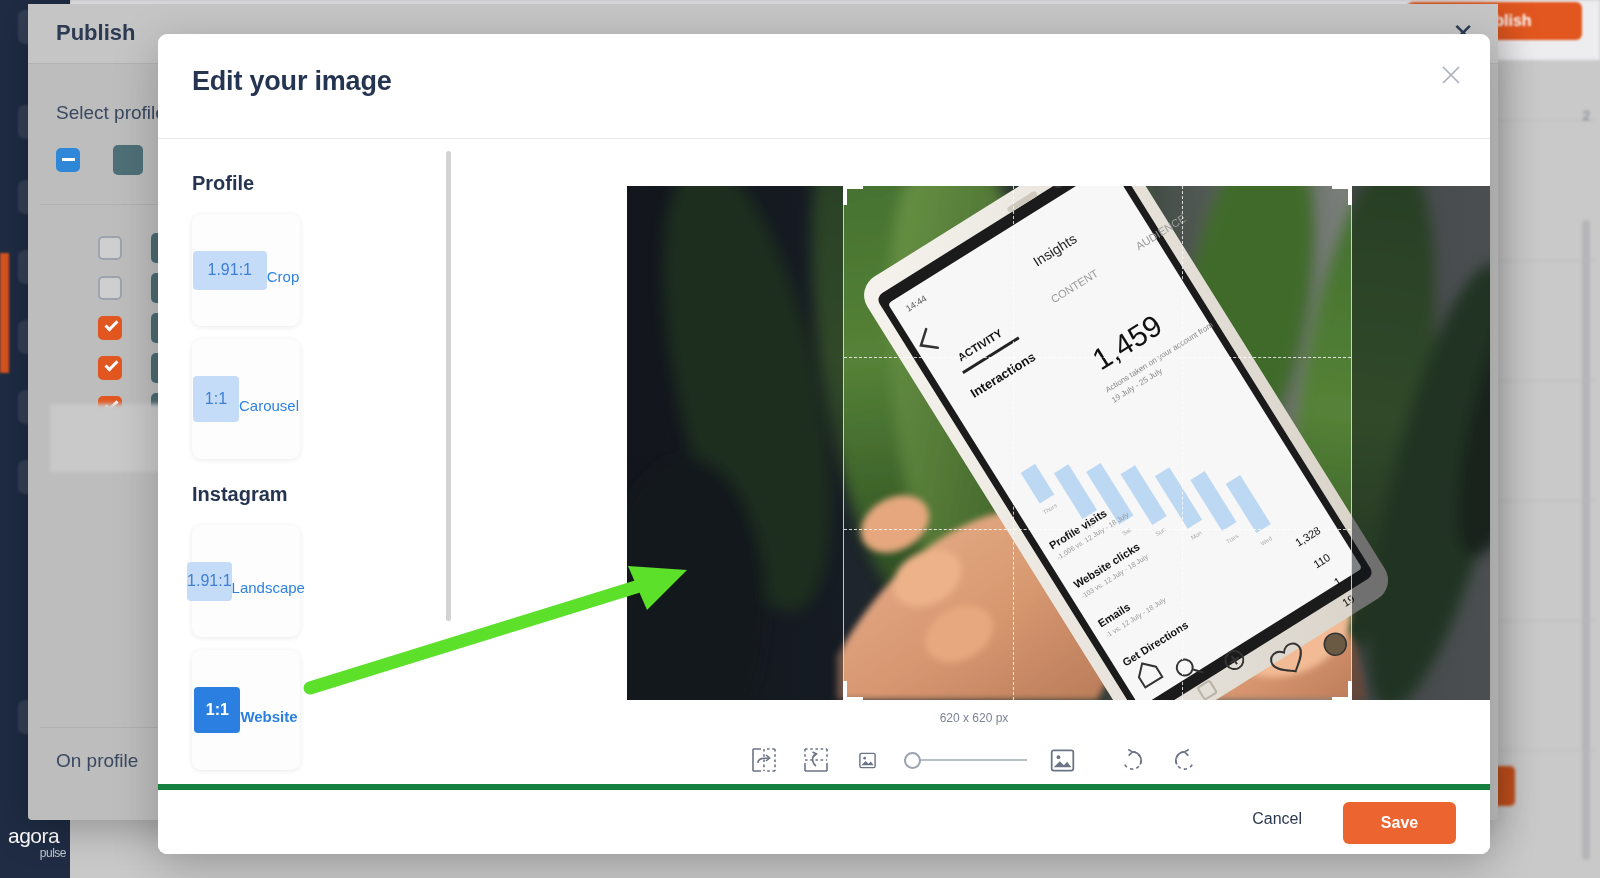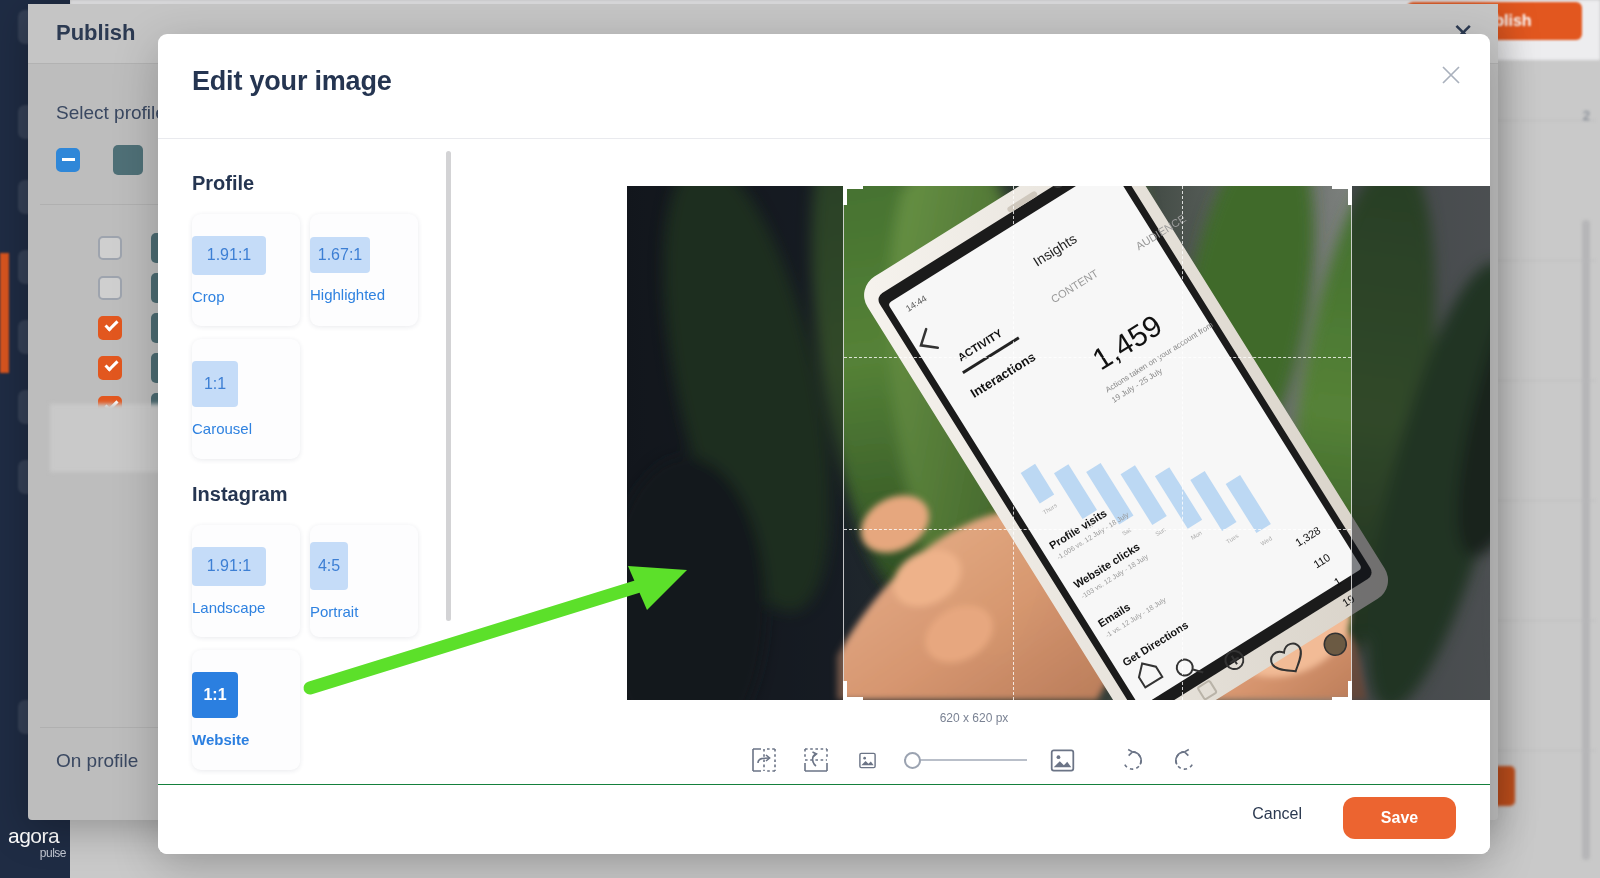--- a/index.html
+++ b/index.html
@@ -189,21 +189,21 @@
     background: #d3d3d5; border-radius: 3px;
   }
   .section-title {
     position: absolute; left: 34px;
     font-size: 20px; font-weight: bold; color: #253551;
   }
   .ratio-card {
     position: absolute;
     background: #fdfdfe; border-radius: 9px;
     box-shadow: 0 1px 5px rgba(40,50,80,0.10);
-    display: flex; flex-direction: column; align-items: flex-start; justify-content: center;
+    display: flex; flex-direction: row; align-items: center; justify-content: center;
   }
   .ratio-swatch {
     background: #c5dcf8; border-radius: 4px;
     display: flex; align-items: center; justify-content: center;
     color: #3d7fd4; font-size: 16px; font-weight: normal;
   }
   .ratio-swatch.sel { background: #2b7fe0; color: #ffffff; font-weight: bold; }
   .ratio-label {
     margin-top: 13px; color: #2f82e0; font-size: 15px;
   }
@@ -249,30 +249,30 @@
   }
   #zoom-track { position: absolute; left: 0; right: 0; top: 20px; height: 2px; background: #b9bfc9; }
   #zoom-thumb {
     position: absolute; left: 0; top: 13px; width: 17px; height: 17px;
     border-radius: 50%; border: 2px solid #9ba3b1; background: #fff; cursor: pointer;
   }
 
   
   #modal-footer {
     position: absolute; left: 0; bottom: 0; width: 100%; height: 70px;
-    border-top: 1px solid #15803d; background: #fff;
+    border-top: 6px solid #15803d; background: #fff;
   }
   #cancel-btn {
     position: absolute; right: 188px; top: 20px;
     font-size: 16px; color: #2b3950; background: none; border: none;
     cursor: pointer; font-family: inherit;
   }
   #save-btn {
     position: absolute; right: 34px; top: 12px; width: 113px; height: 42px;
-    background: #ec6430; border: none; border-radius: 12px;
+    background: #ec6430; border: none; border-radius: 6px;
     color: #fff; font-size: 16px; font-weight: bold; cursor: pointer;
     font-family: inherit;
   }
 
   
   #annot-arrow { position: absolute; left: 290px; top: 530px; width: 420px; height: 170px; pointer-events: none; }
 </style>
 </head>
 <body>
 
@@ -400,41 +400,33 @@
   <div id="modal-hr"></div>
 
   <div id="ratio-panel">
     <div class="section-title" style="top:33px">Profile</div>
 
     <div class="ratio-card" style="left:34px; top:75px; width:108px; height:112px;">
       <div class="ratio-swatch" style="width:74px;height:39px">1.91:1</div>
       <div class="ratio-label">Crop</div>
     </div>
 
-    <div class="ratio-card" style="left:152px; top:75px; width:108px; height:112px;">
-      <div class="ratio-swatch" style="width:60px;height:36px">1.67:1</div>
-      <div class="ratio-label">Highlighted</div>
-    </div>
 
     <div class="ratio-card" style="left:34px; top:200px; width:108px; height:120px;">
       <div class="ratio-swatch" style="width:46px;height:46px">1:1</div>
       <div class="ratio-label">Carousel</div>
     </div>
 
     <div class="section-title" style="top:344px">Instagram</div>
 
     <div class="ratio-card" style="left:34px; top:386px; width:108px; height:112px;">
       <div class="ratio-swatch" style="width:74px;height:39px">1.91:1</div>
       <div class="ratio-label">Landscape</div>
     </div>
 
-    <div class="ratio-card" style="left:152px; top:386px; width:108px; height:112px;">
-      <div class="ratio-swatch" style="width:38px;height:48px">4:5</div>
-      <div class="ratio-label">Portrait</div>
-    </div>
 
     <div class="ratio-card" style="left:34px; top:511px; width:108px; height:120px;">
       <div class="ratio-swatch sel" style="width:46px;height:46px">1:1</div>
       <div class="ratio-label sel">Website</div>
     </div>
 
     <div id="ratio-scroll-track">
       <div id="ratio-scroll-thumb"></div>
     </div>
   </div>

